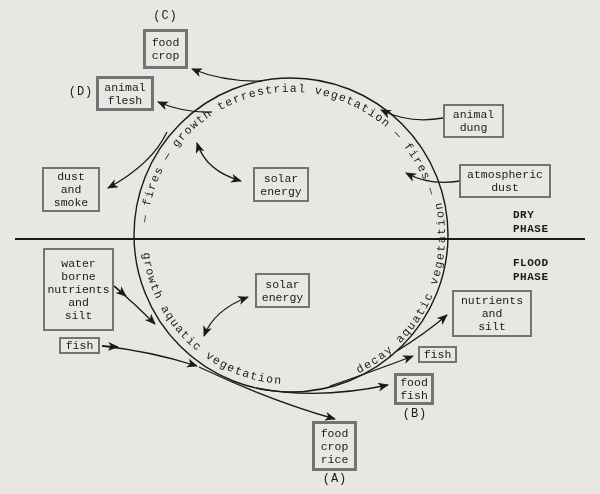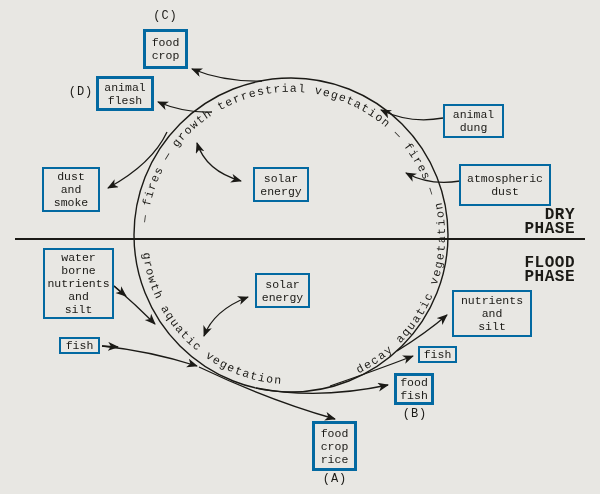--- a/index.html
+++ b/index.html
@@ -5,33 +5,33 @@
   html,body{margin:0;padding:0;}
   #stage{
     position:relative; width:600px; height:494px;
     background:#e8e7e3; overflow:hidden;
     font-family:"Liberation Mono","DejaVu Sans Mono",monospace;
     color:#1b1a16;
   }
   #diagram-svg{position:absolute;left:0;top:0;z-index:0;}
   .dbox{
     position:absolute; box-sizing:border-box; z-index:2;
-    border:2px solid #0369a1; background:transparent;
+    border:2px solid #737373; background:transparent;
     display:flex; align-items:center; justify-content:center;
     text-align:center; white-space:pre-line;
     font-size:11.5px; line-height:13px; color:#1b1a16;
   }
   .thick{border-width:3px;}
   .tag{
     position:absolute; z-index:2; text-align:center;
     font-size:12px; line-height:14px; letter-spacing:1px;
   }
   .phase{
-    position:absolute; z-index:2; text-align:right;
-    font-weight:600; font-size:16px; line-height:13.5px;
+    position:absolute; z-index:2; text-align:left;
+    font-weight:600; font-size:11px; line-height:13.5px;
     letter-spacing:0.5px; white-space:pre-line;
   }
   .arctext{
     font-family:"Liberation Mono","DejaVu Sans Mono",monospace;
     font-size:11.5px; fill:#1b1a16;
   }
 </style>
 </head>
 <body>
 
@@ -91,24 +91,24 @@
   <div class="dbox" style="left:42px;top:167px;width:58px;height:45px;">dust
 and
 smoke</div>
 
   <div class="dbox" style="left:253px;top:167px;width:56px;height:35px;">solar
 energy</div>
 
   <div class="dbox" style="left:443px;top:104px;width:61px;height:34px;">animal
 dung</div>
 
-  <div class="dbox" style="left:459px;top:164px;width:92px;height:42px;">atmospheric
+  <div class="dbox" style="left:459px;top:164px;width:92px;height:34px;">atmospheric
 dust</div>
 
-  <div class="dbox" style="left:43px;top:248px;width:71px;height:71px;">water
+  <div class="dbox" style="left:43px;top:248px;width:71px;height:83px;">water
 borne
 nutrients
 and
 silt</div>
 
   <div class="dbox" style="left:59px;top:337px;width:41px;height:17px;">fish</div>
 
   <div class="dbox" style="left:255px;top:273px;width:55px;height:35px;">solar
 energy</div>
 

